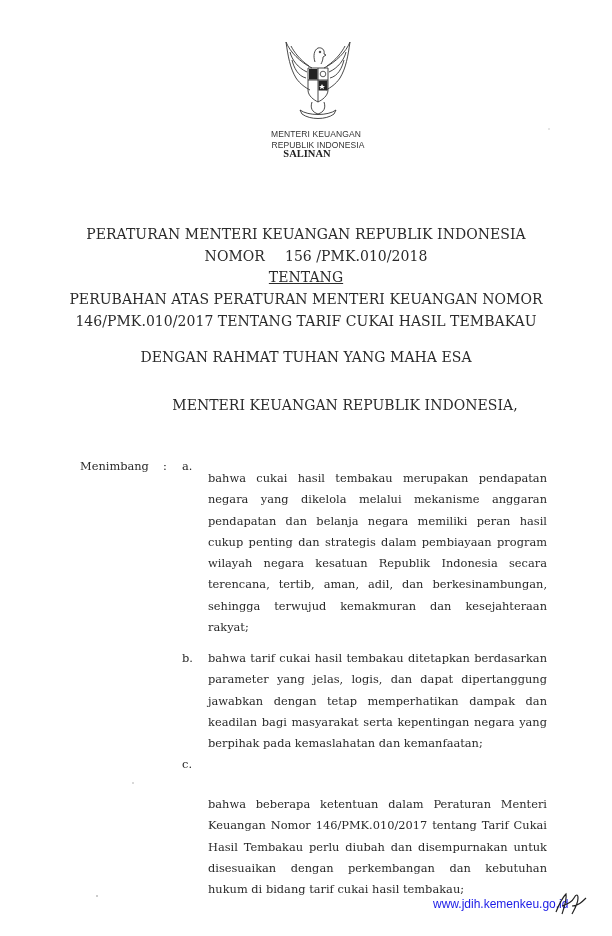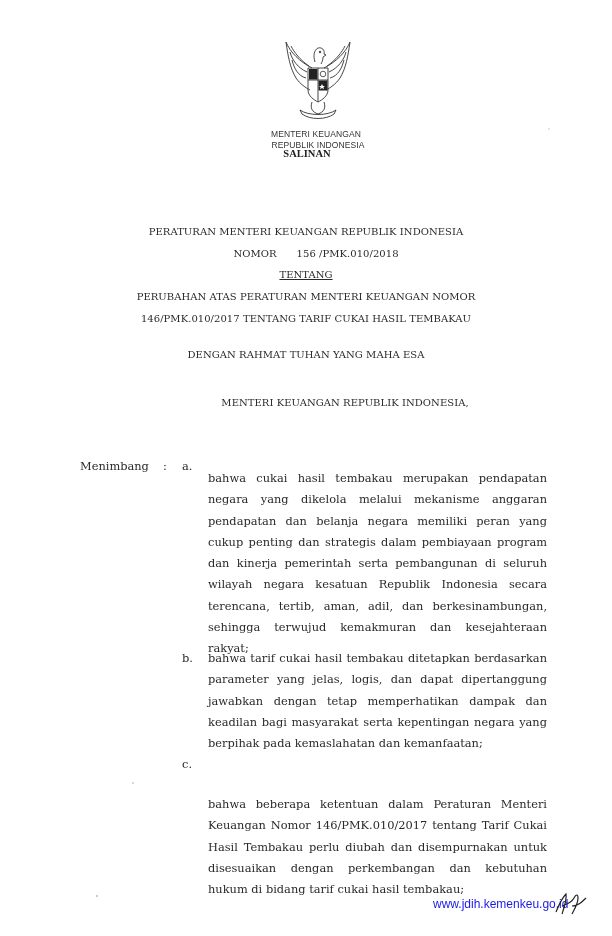--- a/index.html
+++ b/index.html
@@ -16,21 +16,21 @@
   }
   .m1 { top: 129px; left: 10px; }
   .m2 { top: 140px; left: 12px; }
   .salinan {
     position: absolute; top: 148px; left: 0; width: 100%; text-align: center;
     font-family: "Liberation Serif", "DejaVu Serif", serif;
     font-weight: bold; font-size: 10.5px; color: #222; padding-left: 2px; box-sizing: border-box;
   }
   .center-line {
     position: absolute; left: 0; width: 100%; text-align: center;
-    font-size: 10px; letter-spacing: 0.05px; color: #2a2a2a;
+    font-size: 14px; letter-spacing: 0.05px; color: #2a2a2a;
     font-family: "DejaVu Serif", serif;
   }
   .nomor-num { margin-left: 20px; }
   .row { position: absolute; font-size: 11.4px; line-height: 21.5px; }
   .label-menimbang { left: 80px; top: 456px; }
   .colon { left: 163px; top: 456px; }
   .item-letter { left: 182px; }
   .para {
     position: absolute; left: 208px; width: 339px;
     font-size: 11.4px; line-height: 21.3px; text-align: justify;
@@ -92,23 +92,22 @@
 <div class="center-line" style="top:349px;">DENGAN RAHMAT TUHAN YANG MAHA ESA</div>
 <div class="center-line" style="top:397px;margin-left:39px;">MENTERI KEUANGAN REPUBLIK INDONESIA,</div>
 
 <div class="row label-menimbang">Menimbang</div>
 <div class="row colon">:</div>
 
 <div class="row item-letter" style="top:456px;">a.</div>
 <div class="para" style="top:468px;">
   <span class="ln">bahwa cukai hasil tembakau merupakan pendapatan</span>
   <span class="ln">negara  yang dikelola melalui mekanisme anggaran</span>
-  <span class="ln">pendapatan dan belanja negara memiliki peran yang</span>
+  <span class="ln">pendapatan dan belanja negara memiliki peran hasil</span>
   <span class="ln">cukup penting dan strategis dalam pembiayaan program</span>
-  <span class="ln">dan kinerja pemerintah serta pembangunan  di seluruh</span>
   <span class="ln">wilayah negara kesatuan Republik Indonesia secara</span>
   <span class="ln">terencana, tertib, aman, adil, dan berkesinambungan,</span>
   <span class="ln">sehingga terwujud kemakmuran dan kesejahteraan</span>
   <span class="ln last">rakyat;</span>
 </div>
 
 <div class="row item-letter" style="top:648px;">b.</div>
 <div class="para" style="top:648px;">
   <span class="ln">bahwa tarif cukai hasil tembakau  ditetapkan berdasarkan</span>
   <span class="ln">parameter yang jelas, logis, dan dapat dipertanggung</span>

